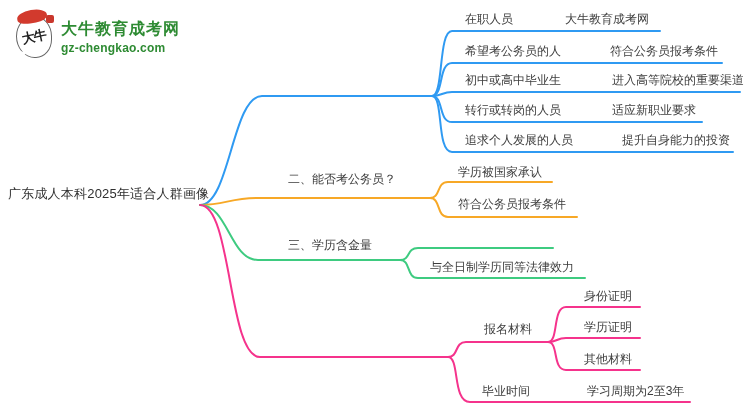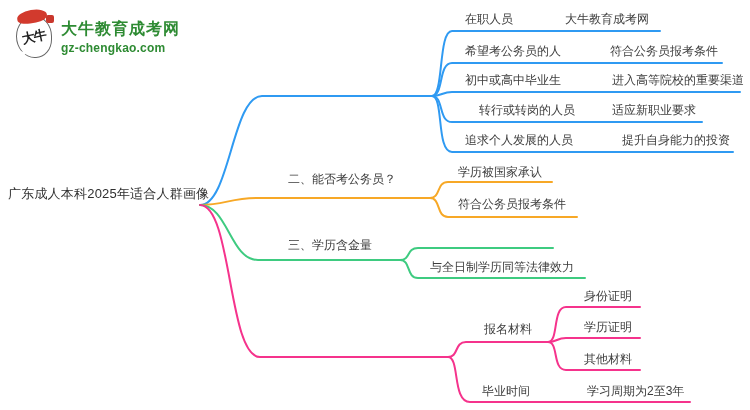--- a/index.html
+++ b/index.html
@@ -68,21 +68,21 @@
   </div>
 
   <div class="node root" style="left:8px;top:186px;">广东成人本科2025年适合人群画像</div>
 
   <div class="node" style="left:465px;top:12px;">在职人员</div>
   <div class="node" style="left:565px;top:12px;">大牛教育成考网</div>
   <div class="node" style="left:465px;top:44px;">希望考公务员的人</div>
   <div class="node" style="left:610px;top:44px;">符合公务员报考条件</div>
   <div class="node" style="left:465px;top:73px;">初中或高中毕业生</div>
   <div class="node" style="left:612px;top:73px;">进入高等院校的重要渠道</div>
-  <div class="node" style="left:465px;top:103px;margin-left:14px;">转行或转岗的人员</div>
+  <div class="node" style="left:465px;top:103px;">转行或转岗的人员</div>
   <div class="node" style="left:612px;top:103px;">适应新职业要求</div>
   <div class="node" style="left:465px;top:133px;">追求个人发展的人员</div>
   <div class="node" style="left:622px;top:133px;">提升自身能力的投资</div>
 
   <div class="node blabel" style="left:288px;top:172px;">二、能否考公务员？</div>
   <div class="node" style="left:458px;top:165px;">学历被国家承认</div>
   <div class="node" style="left:458px;top:197px;">符合公务员报考条件</div>
 
   <div class="node blabel" style="left:288px;top:238px;">三、学历含金量</div>
   <div class="node" style="left:430px;top:260px;">与全日制学历同等法律效力</div>

